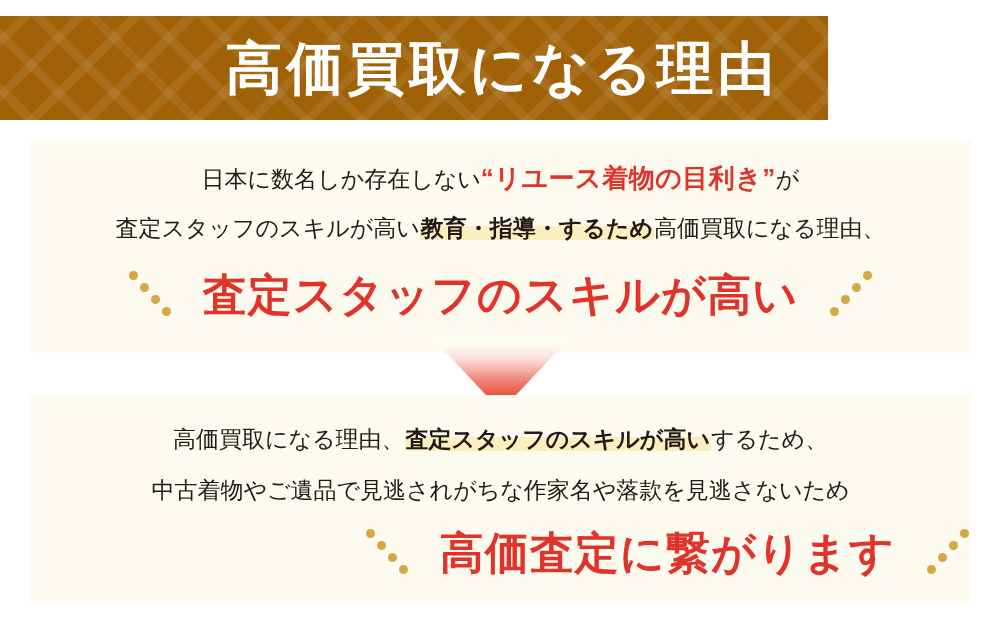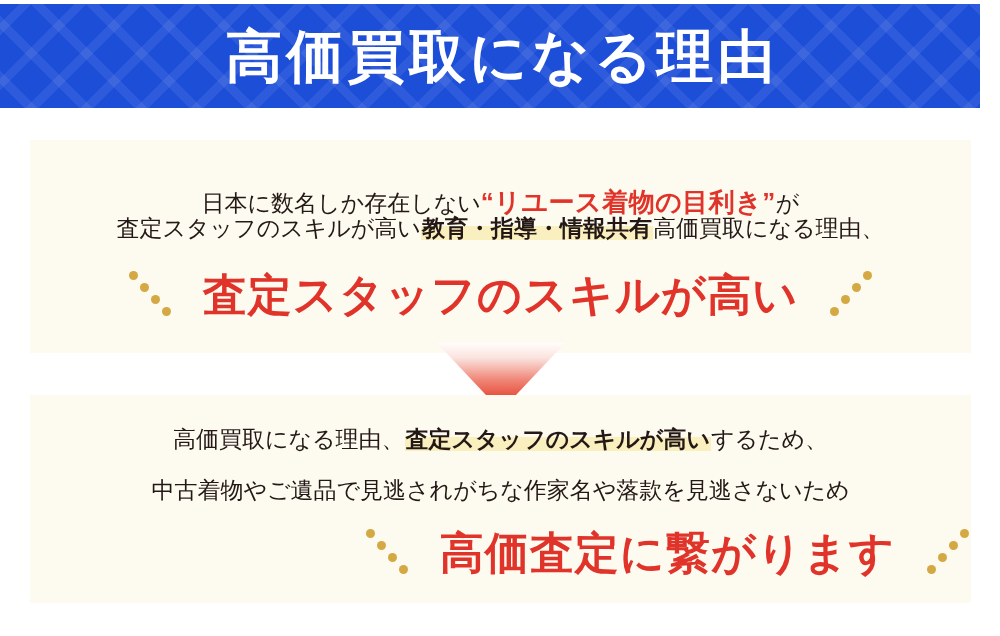--- a/index.html
+++ b/index.html
@@ -12,24 +12,24 @@
     background: #ffffff;
     font-family: "Liberation Sans", "DejaVu Sans", sans-serif;
     overflow: hidden;
     position: relative;
   }
 
   
   .banner {
     position: absolute;
     left: 0;
-    top: 4px;
-    width: 980px;
+    top: 16px;
+    width: 828px;
     height: 104px;
-    background-color: #1d4ed8;
+    background-color: #a16207;
     overflow: hidden;
   }
   .banner-pattern {
     position: absolute;
     left: -40px;
     top: -40px;
     width: 1080px;
     height: 190px;
     background-image:
       repeating-linear-gradient(45deg,
@@ -82,21 +82,21 @@
   .copy {
     position: absolute;
     left: 30px;
     width: 941px;
     text-align: center;
     color: #231815;
     font-size: 23px;
     line-height: 1;
     white-space: nowrap;
   }
-  .copy-l1-a { top: 165px; margin-top: 24px; }
+  .copy-l1-a { top: 165px; }
   .copy-l2-a { top: 217px; }
   .copy-l1-b { top: 428px; }
   .copy-l2-b { top: 479px; }
 
   .copy .t {
     display: inline-block;
     vertical-align: baseline;
   }
   .em-red {
     color: #e0342a;
@@ -175,21 +175,21 @@
   <div class="banner-title">高価買取になる理由</div>
 </div>
 
 <div class="panel panel-top"></div>
 
 <div class="copy copy-l1-a">
   <span class="t">日本に数名しか存在しない</span><span class="t em-red">“リユース着物の目利き”</span><span class="t">が</span>
 </div>
 
 <div class="copy copy-l2-a">
-  <span class="t">査定スタッフのスキルが高い</span><span class="t em-mark">教育・指導・情報共有</span><span class="t">高価買取になる理由、</span>
+  <span class="t">査定スタッフのスキルが高い</span><span class="t em-mark">教育・指導・するため</span><span class="t">高価買取になる理由、</span>
 </div>
 
 <div class="headline headline-top">
   <span class="dots dots-left">
     <i></i>
       <i></i>
       <i></i>
       <i></i>
   </span>
   <span>査定スタッフのスキルが高い</span>

